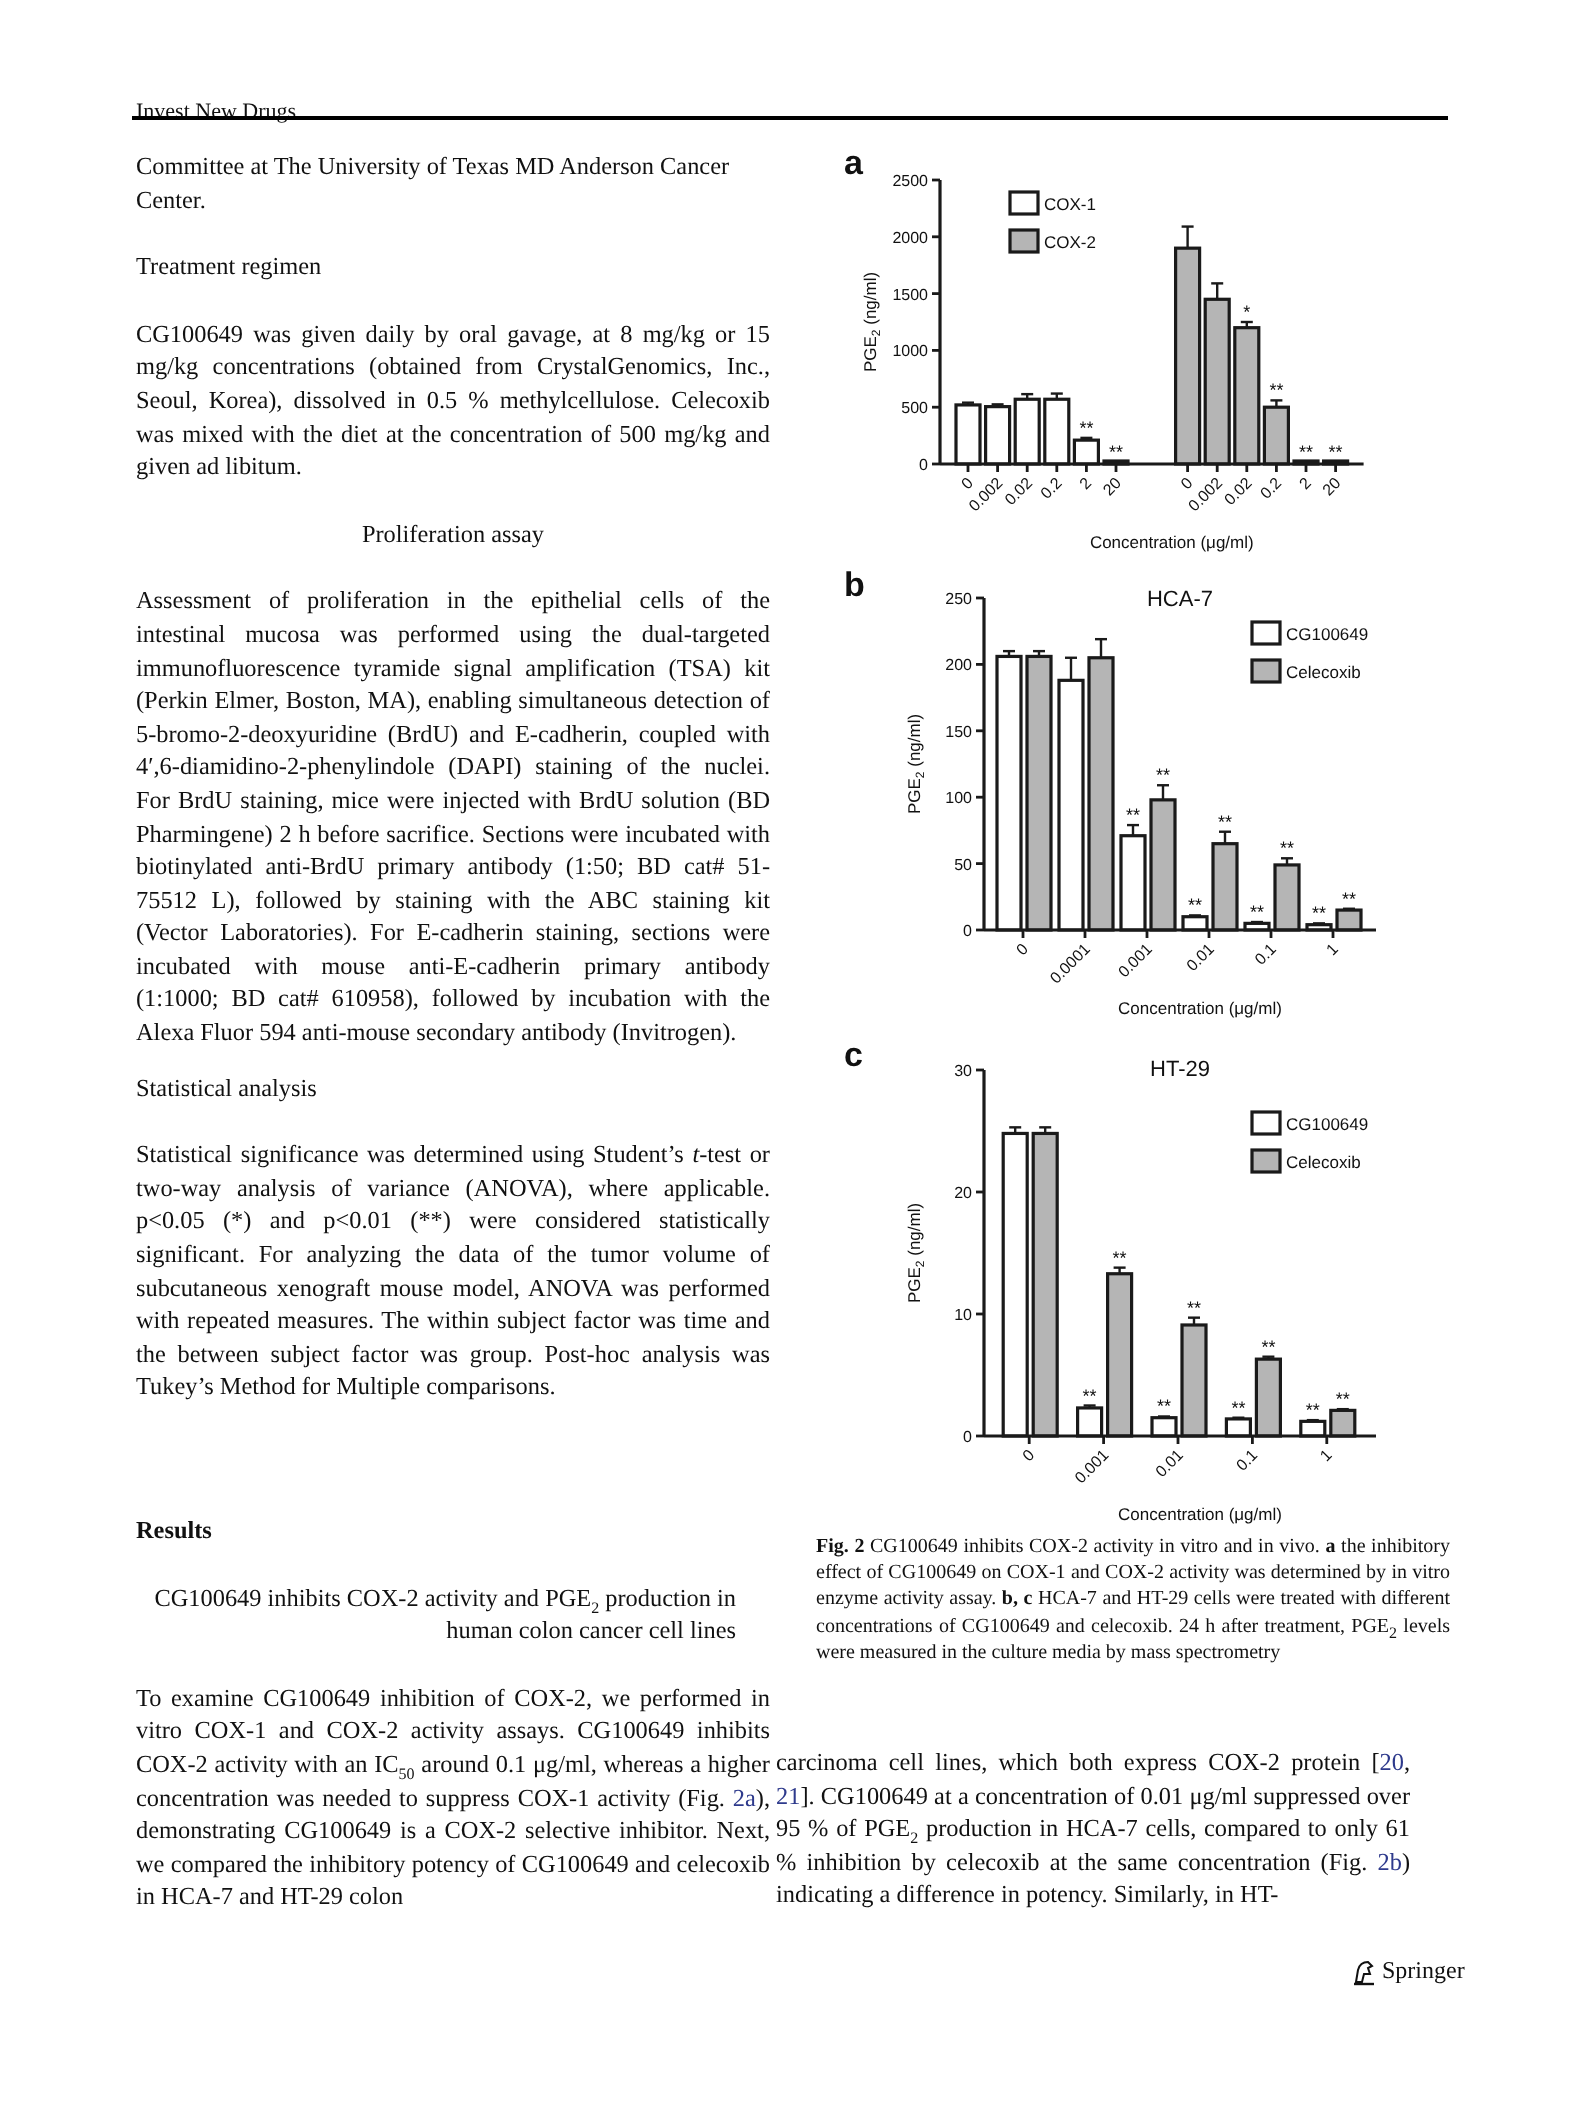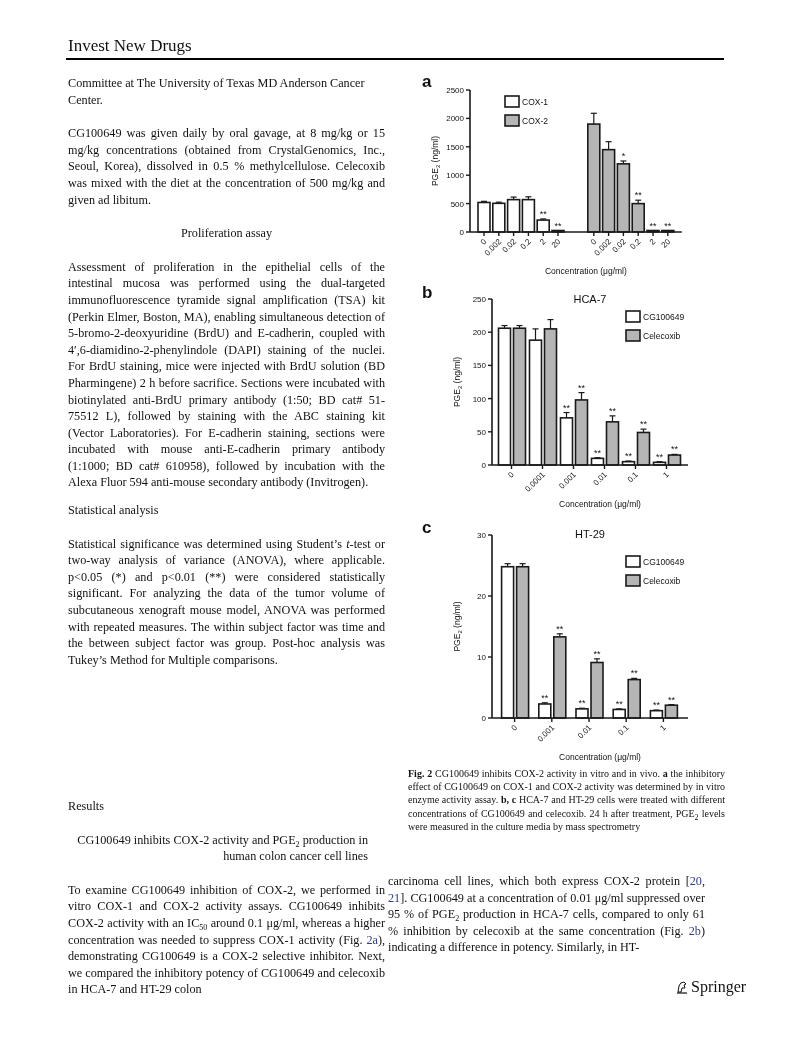--- a/index.html
+++ b/index.html
@@ -1,39 +1,40 @@
 <!DOCTYPE html>
 <html><head>
 <meta charset="utf-8">
 <style>
   html, body { margin:0; padding:0; background:#ffffff; }
   body { width:793px; height:1053px; position:relative; overflow:hidden; font-family:"Liberation Serif", serif; color:#111; }
-  .running-head { position:absolute; left:68px; top:36px; font-size:17px; }
+  .running-head { position:absolute; left:68px; top:50px; font-size:11px; }
   .head-rule { position:absolute; left:66px; top:58px; width:658px; height:2px; background:#000; }
   .col { position:absolute; font-size:12.2px; line-height:16.6px; }
   .left { left:68px; width:317px; }
   .p { margin:0; text-align:justify; }
   .sect { margin:0; }
-  .bold { font-weight:normal;margin-top:41px; }
+  .bold { font-weight:bold; }
   sub { font-size:8px; line-height:0; }
   .fig-panel { position:absolute; }
   .panel-letter { position:absolute; font-family:"Liberation Sans", sans-serif; font-weight:bold; font-size:17px; }
   svg text { font-family:"Liberation Sans", sans-serif; }
   .caption { position:absolute; left:408px; top:767px; width:317px; font-size:10px; line-height:13.2px; text-align:justify; }
   .link { color:#2e3a8c; }
-  .springer { position:absolute; left:676px; top:978px; font-size:16px; display:flex; align-items:center; gap:3px; }
+  .springer { position:absolute; left:676px; top:978px; font-size:12px; display:flex; align-items:center; gap:3px; }
 </style>
 </head>
 <body>
 
 <div class="running-head">Invest New Drugs</div>
 <div class="head-rule"></div>
 
 <div class="col left" style="top:75px;">
   <p class="p" style="text-align:left;">Committee at The University of Texas MD Anderson Cancer Center.</p>
+  <p class="sect" style="margin-top:17px;">Treatment regimen</p>
   <p class="p" style="margin-top:17px;">CG100649 was given daily by oral gavage, at 8 mg/kg or 15 mg/kg concentrations (obtained from CrystalGenomics, Inc., Seoul, Korea), dissolved in 0.5 % methylcellulose. Celecoxib was mixed with the diet at the concentration of 500 mg/kg and given ad libitum.</p>
   <p class="sect" style="margin-top:17px;text-align:center;">Proliferation assay</p>
   <p class="p" style="margin-top:17px;">Assessment of proliferation in the epithelial cells of the intestinal mucosa was performed using the dual-targeted immunofluorescence tyramide signal amplification (TSA) kit (Perkin Elmer, Boston, MA), enabling simultaneous detection of 5-bromo-2-deoxyuridine (BrdU) and E-cadherin, coupled with 4′,6-diamidino-2-phenylindole (DAPI) staining of the nuclei. For BrdU staining, mice were injected with BrdU solution (BD Pharmingene) 2 h before sacrifice. Sections were incubated with biotinylated anti-BrdU primary antibody (1:50; BD cat# 51-75512 L), followed by staining with the ABC staining kit (Vector Laboratories). For E-cadherin staining, sections were incubated with mouse anti-E-cadherin primary antibody (1:1000; BD cat# 610958), followed by incubation with the Alexa Fluor 594 anti-mouse secondary antibody (Invitrogen).</p>
   <p class="sect" style="margin-top:11px;">Statistical analysis</p>
   <p class="p" style="margin-top:17px;"><span>Statistical significance was determined using Student’s </span><i>t</i><span>-test or two-way analysis of variance (ANOVA), where applicable. p&lt;0.05 (*) and p&lt;0.01 (**) were considered statistically significant. For analyzing the data of the tumor volume of subcutaneous xenograft mouse model, ANOVA was performed with repeated measures. The within subject factor was time and the between subject factor was group. Post-hoc analysis was Tukey’s Method for Multiple comparisons.</span></p>
 </div>
 
 <div class="col left" style="top:757px;">
   <p class="sect bold">Results</p>
   <p class="sect" style="margin-top:17px; width:300px;text-align:right;"><span>CG100649 inhibits COX-2 activity and PGE</span><sub>2</sub><span> production in human colon cancer cell lines</span></p>

